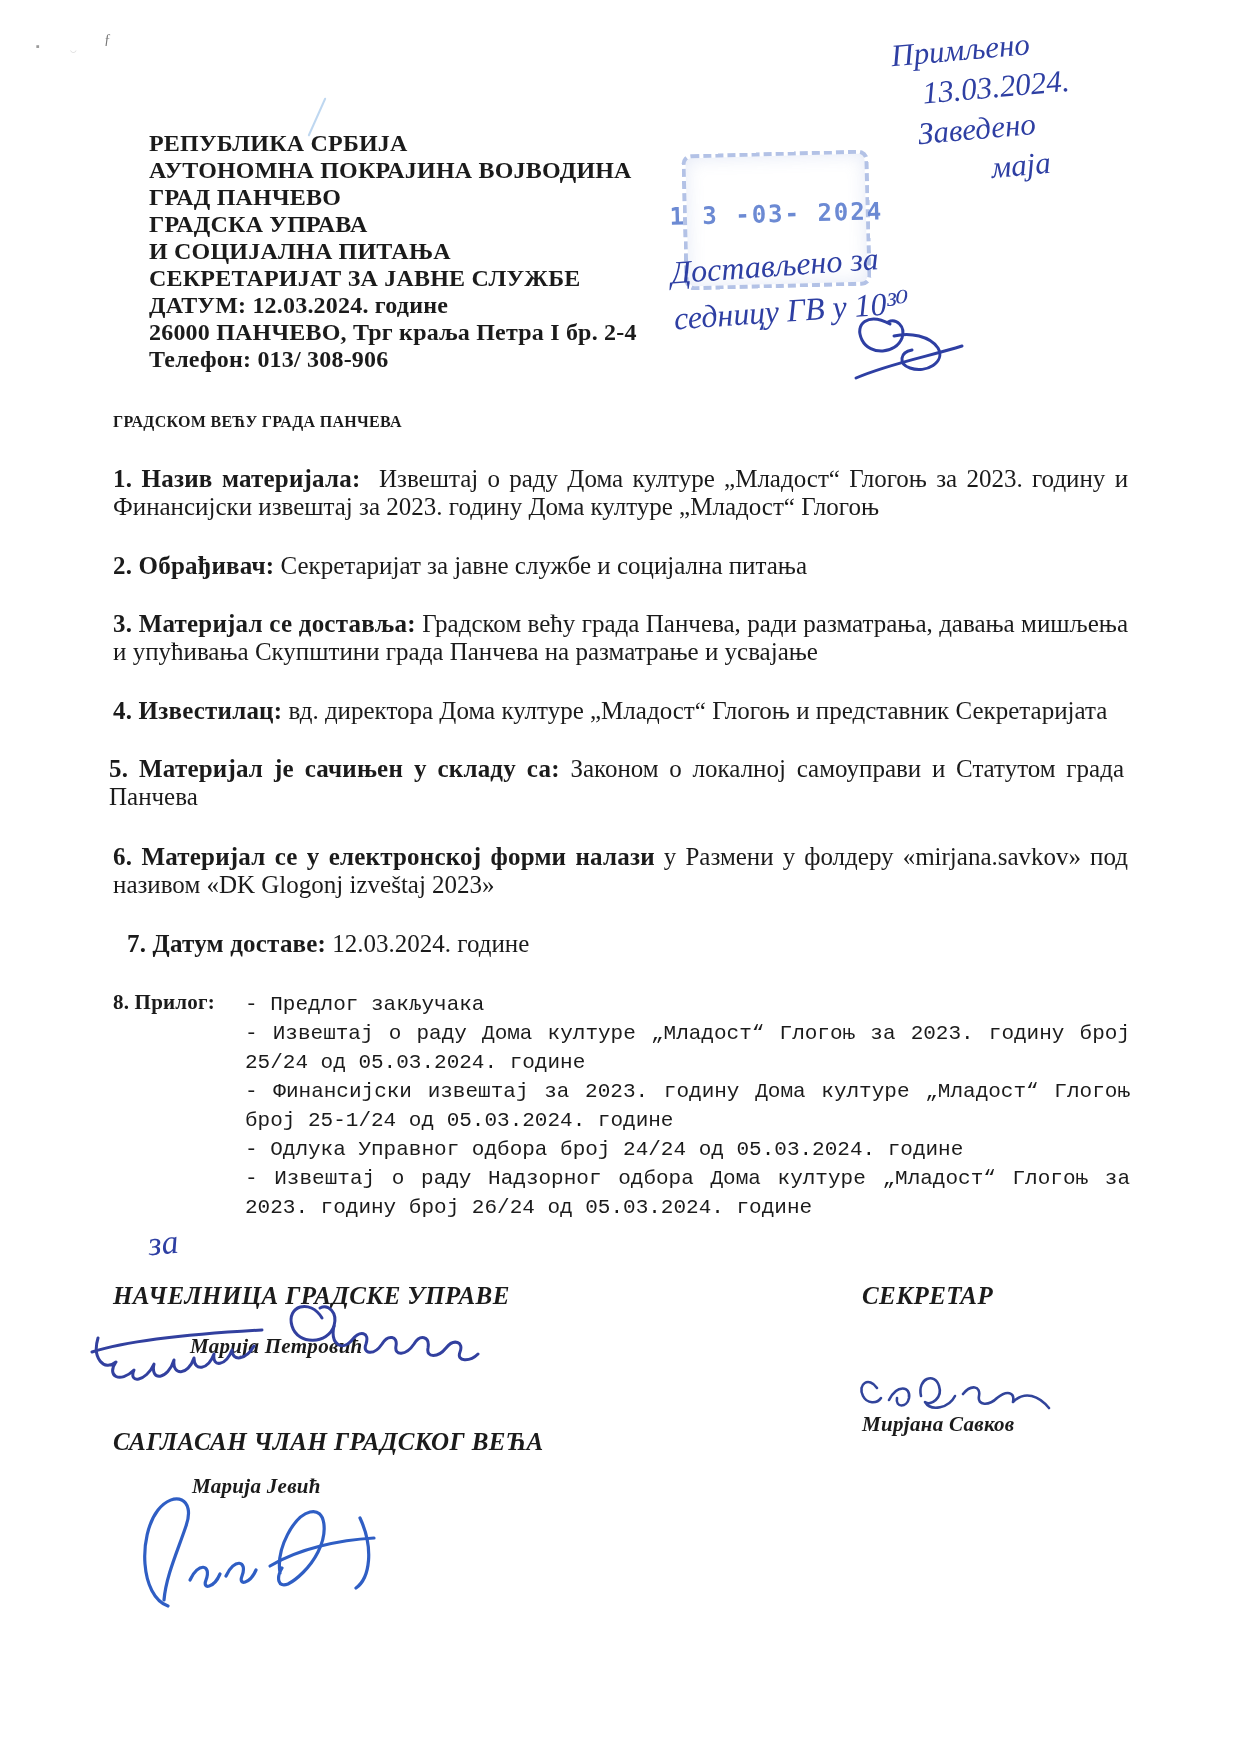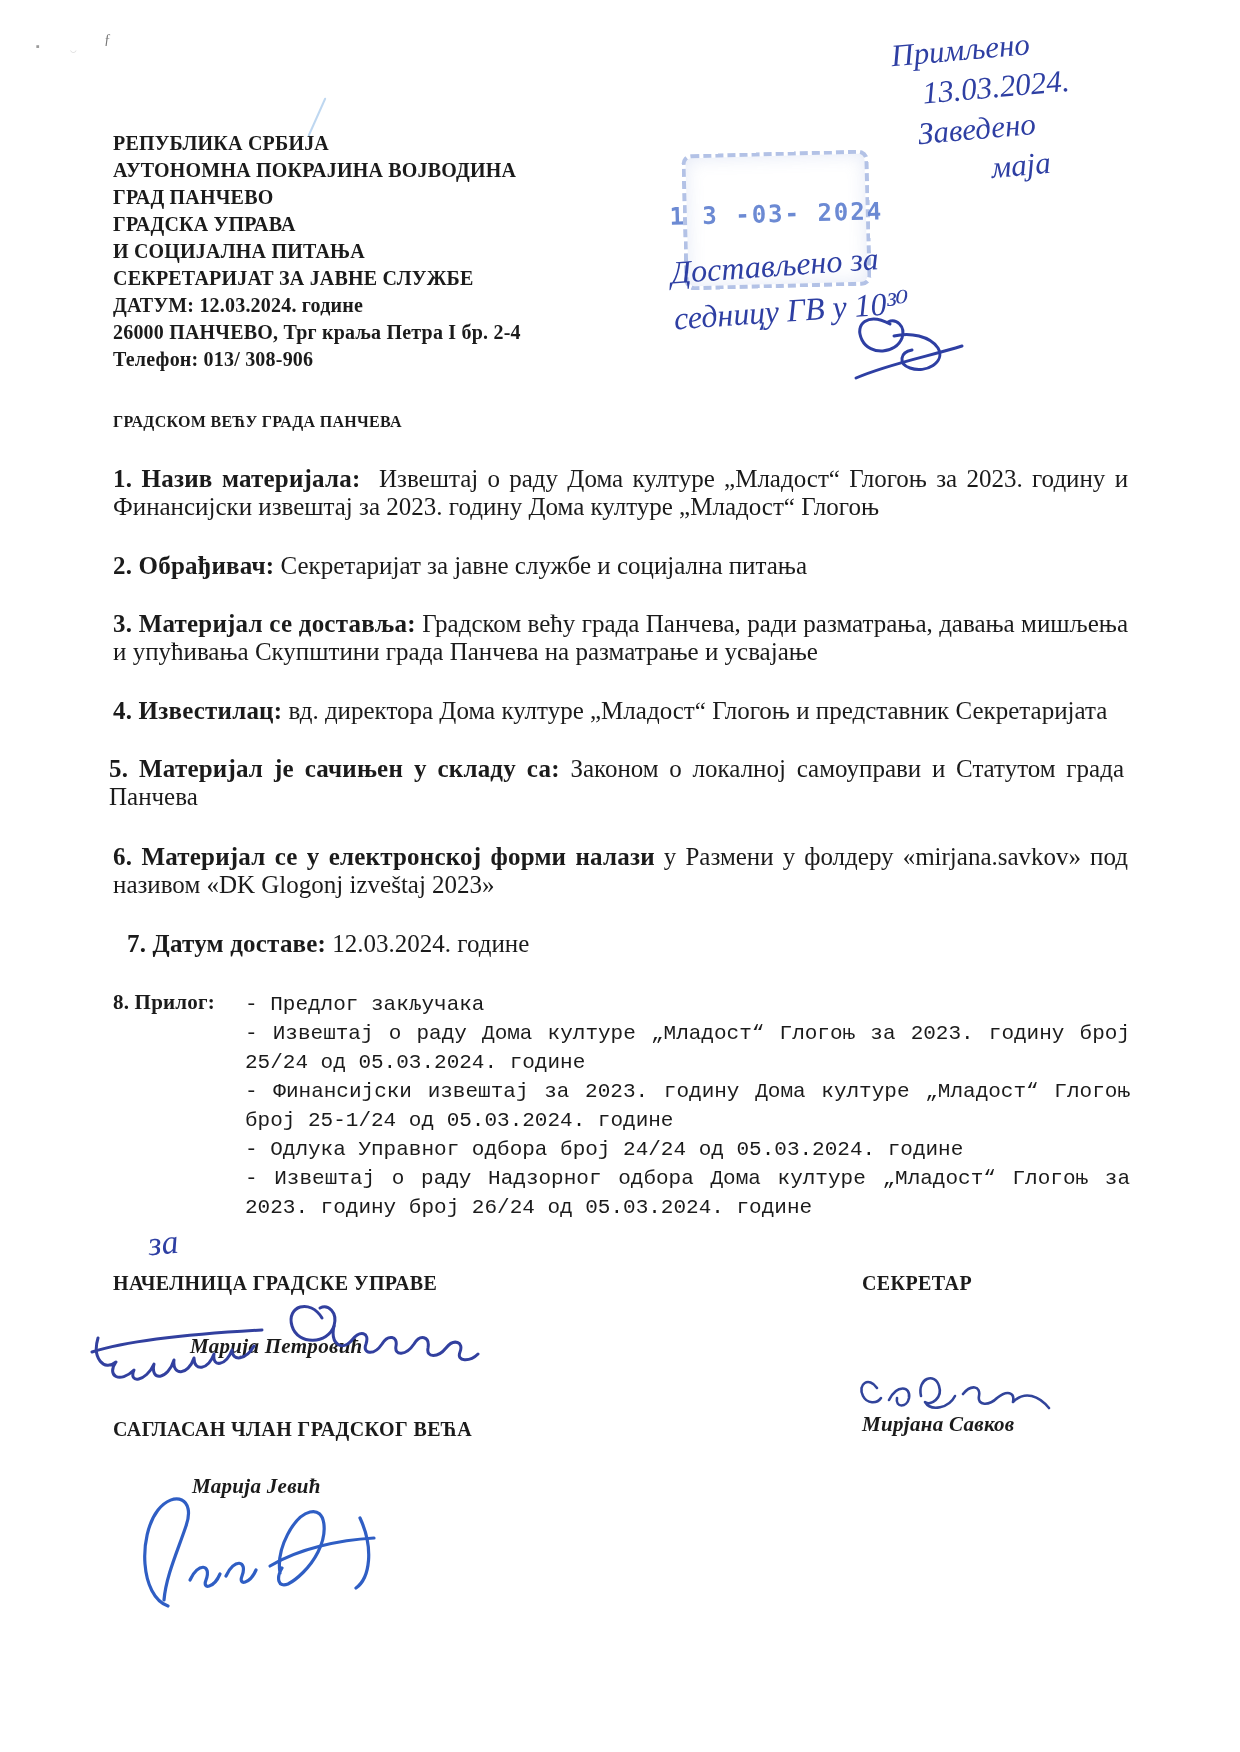--- a/index.html
+++ b/index.html
@@ -7,36 +7,36 @@
     width:1240px;height:1752px;
     background:#ffffff;
     position:relative;
     font-family:"Liberation Serif","DejaVu Serif",serif;
     color:#1b1b1b;
     overflow:hidden;
   }
   .abs{position:absolute;}
   
   .hdr-line{
-    font-weight:bold;font-size:20px;line-height:27px;letter-spacing:.2px;
+    font-weight:bold;font-size:24px;line-height:27px;letter-spacing:.2px;margin-left:36px;
   }
   .addressee{
     font-weight:bold;font-size:16px;letter-spacing:.3px;
   }
   .item{
     margin:0;width:1015px;font-size:25px;line-height:28px;text-align:justify;
   }
   .item b{letter-spacing:.2px;}
   .att-label{
     font-weight:bold;font-size:21px;letter-spacing:.2px;
   }
   .att-list{width:885px;font-size:21px;line-height:29px;}
   .att-item{text-align:justify;}
   .sig-title{
-    font-weight:bold;font-size:20px;letter-spacing:.4px;
+    font-weight:bold;font-style:italic;font-size:25px;letter-spacing:.4px;margin-top:10px;
   }
   .sig-name{
     font-weight:bold;font-style:italic;font-size:21px;letter-spacing:.3px;
   }
   
   .ink{
     font-style:italic;
     color:#2e3fa3;
     font-family:"Liberation Serif","DejaVu Serif",serif;
   }

